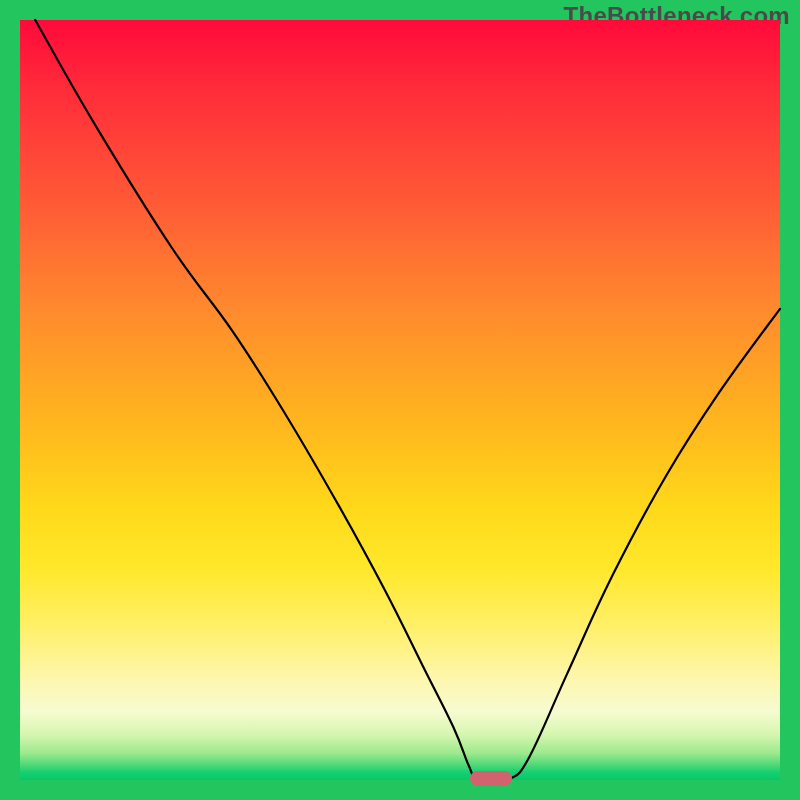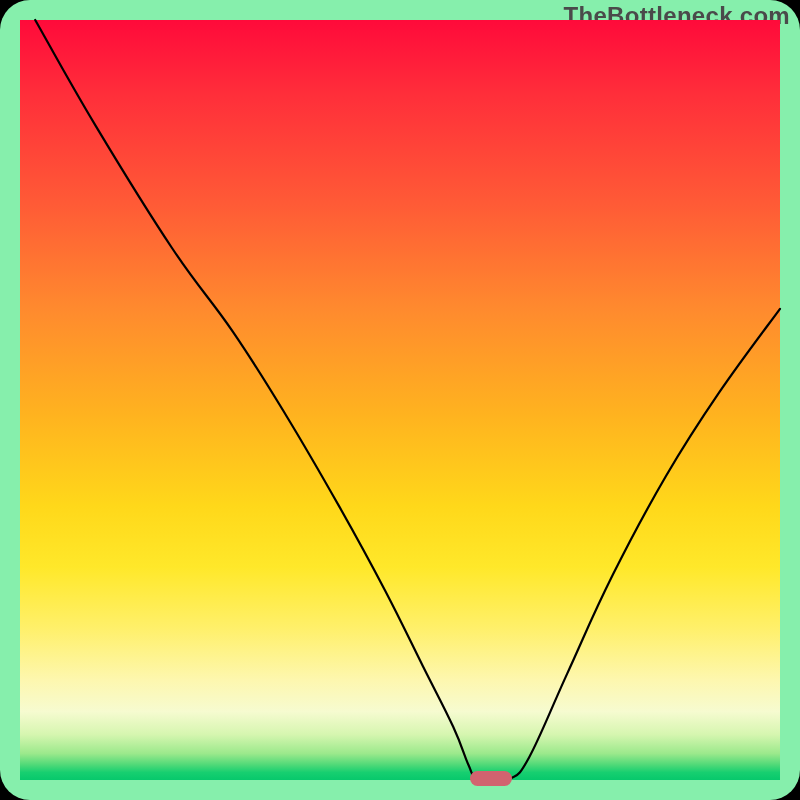--- a/index.html
+++ b/index.html
@@ -8,22 +8,21 @@
     width: 800px;
     height: 800px;
     background: #000;
     overflow: hidden;
     font-family: Arial, Helvetica, sans-serif;
   }
   .frame {
     position: relative;
     width: 800px;
     height: 800px;
-    background: #86efac;
-    border-radius: 30px;
+    background: #22c55e;
   }
   .plot-area {
     position: absolute;
     left: 20px;
     top: 20px;
     width: 760px;
     height: 760px;
     
     background: linear-gradient(
       to bottom,

